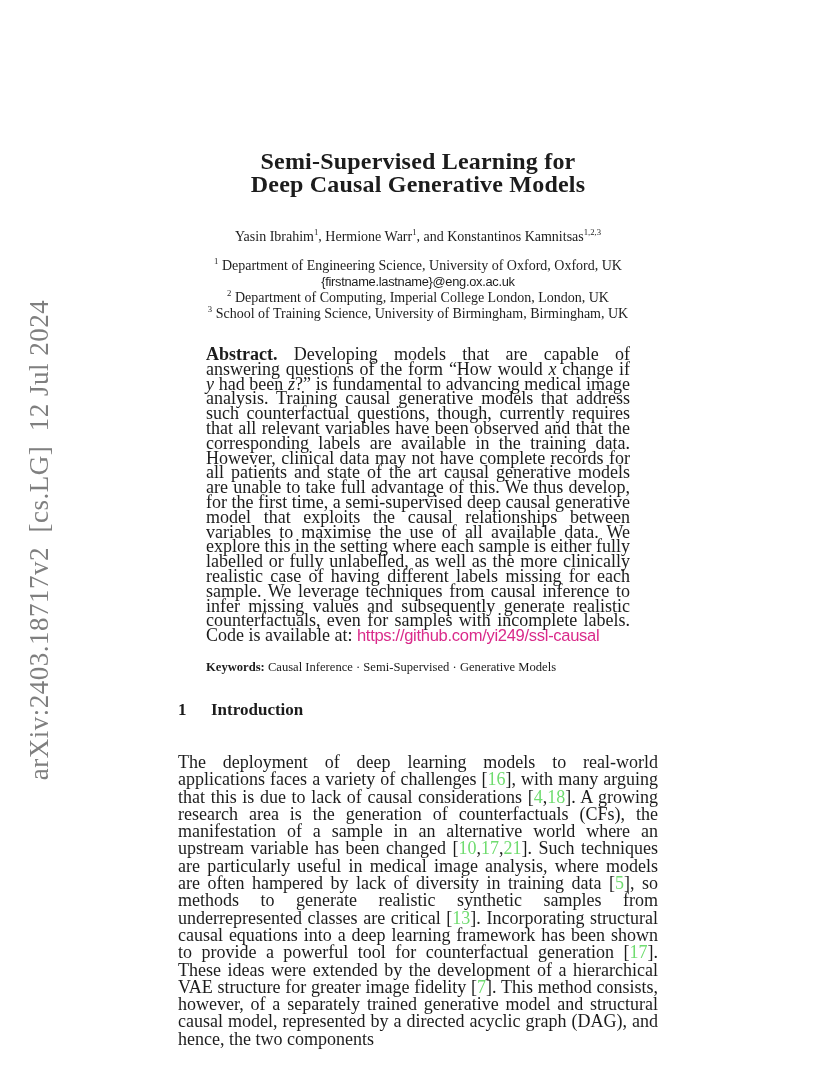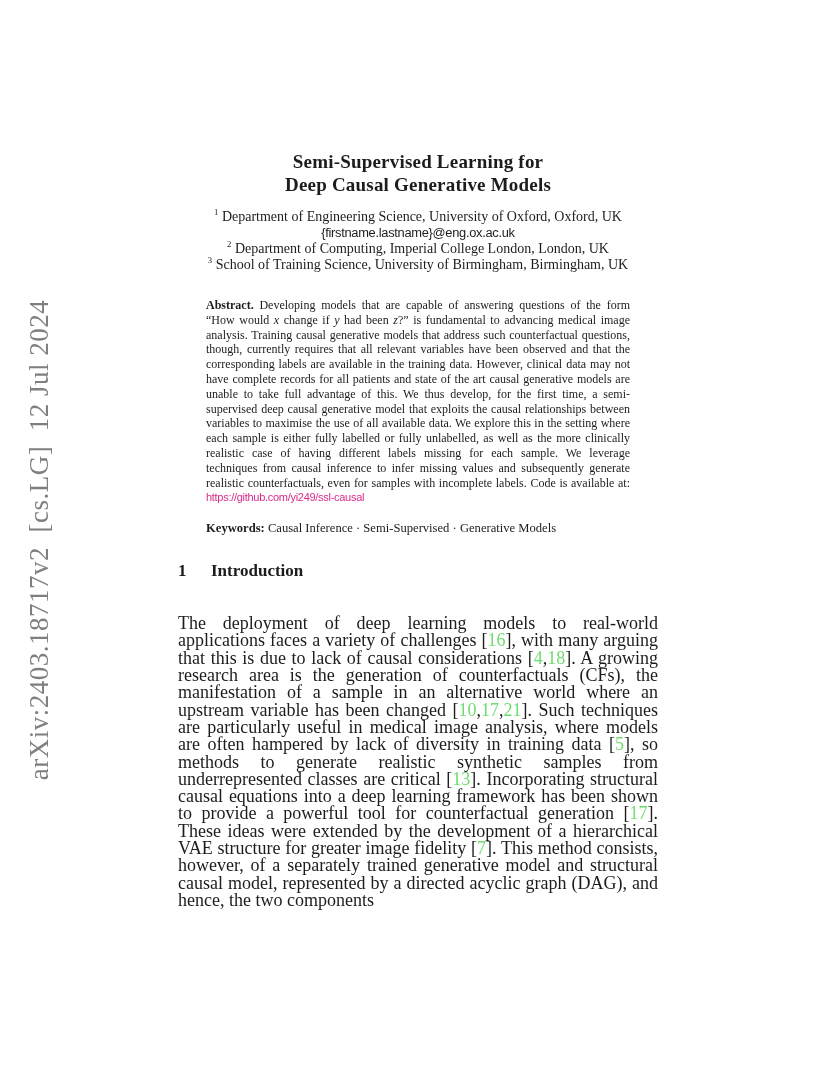--- a/index.html
+++ b/index.html
@@ -24,40 +24,40 @@
   .content {
     position: absolute;
     left: 178px;
     top: 0;
     width: 480px;
   }
   .title {
     margin-top: 150px;
     text-align: center;
     font-weight: bold;
-    font-size: 19px;
+    font-size: 24px;
     line-height: 23px;
     letter-spacing: 0.2px;
   }
   .authors {
     margin-top: 33px;
     text-align: center;
     font-size: 14px;
   }
   .affiliations {
     margin-top: 13px;
     text-align: center;
     font-size: 14px;
     line-height: 16px;
   }
   .abstract {
     margin: 25px auto 0 auto;
     width: 424px;
     text-align: justify;
-    font-size: 12px;
+    font-size: 18px;
     line-height: 14.8px;
   }
   .keywords {
     margin: 16px auto 0 auto;
     width: 424px;
     font-size: 12.6px;
   }
   .section-heading {
     margin-top: 25px;
     font-size: 17px;
@@ -87,20 +87,21 @@
 
   <div class="watermark" style="color: rgb(127, 127, 127);">arXiv:2403.18717v2  [cs.LG]  12 Jul 2024</div>
 
   <div class="content">
 
     <div class="title">
       <div>Semi-Supervised Learning for</div>
       <div>Deep Causal Generative Models</div>
     </div>
 
+    <div class="authors"><span class="seg-n">Yasin Ibrahim</span><sup class="seg-sup">1</sup><span class="seg-n">, Hermione Warr</span><sup class="seg-sup">1</sup><span class="seg-n">, and Konstantinos Kamnitsas</span><sup class="seg-sup">1,2,3</sup></div>
 
     <div class="affiliations">
       <div><sup class="seg-sup">1</sup><span class="seg-n"> Department of Engineering Science, University of Oxford, Oxford, UK</span></div>
       <div><span class="seg-mono">{firstname.lastname}@eng.ox.ac.uk</span></div>
       <div><sup class="seg-sup">2</sup><span class="seg-n"> Department of Computing, Imperial College London, London, UK</span></div>
       <div><sup class="seg-sup">3</sup><span class="seg-n"> School of Training Science, University of Birmingham, Birmingham, UK</span></div>
     </div>
 
     <div class="abstract"><span class="seg-b">Abstract.</span><span class="seg-n"> Developing models that are capable of answering questions of the form “How would </span><span class="seg-i">x</span><span class="seg-n"> change if </span><span class="seg-i">y</span><span class="seg-n"> had been </span><span class="seg-i">z</span><span class="seg-n">?” is fundamental to advancing medical image analysis. Training causal generative models that address such counterfactual questions, though, currently requires that all relevant variables have been observed and that the corresponding labels are available in the training data. However, clinical data may not have complete records for all patients and state of the art causal generative models are unable to take full advantage of this. We thus develop, for the first time, a semi-supervised deep causal generative model that exploits the causal relationships between variables to maximise the use of all available data. We explore this in the setting where each sample is either fully labelled or fully unlabelled, as well as the more clinically realistic case of having different labels missing for each sample. We leverage techniques from causal inference to infer missing values and subsequently generate realistic counterfactuals, even for samples with incomplete labels. Code is available at: </span><span class="seg-link" style="color: rgb(217, 42, 138);">https://github.com/yi249/ssl-causal</span></div>
 

